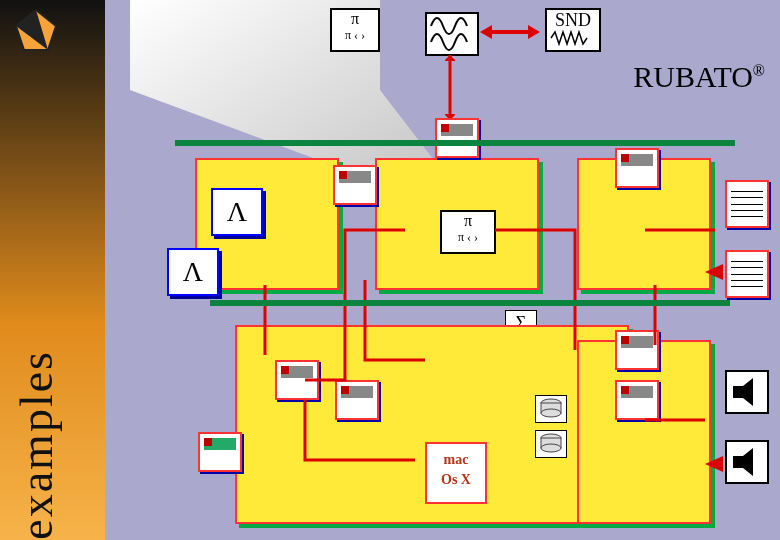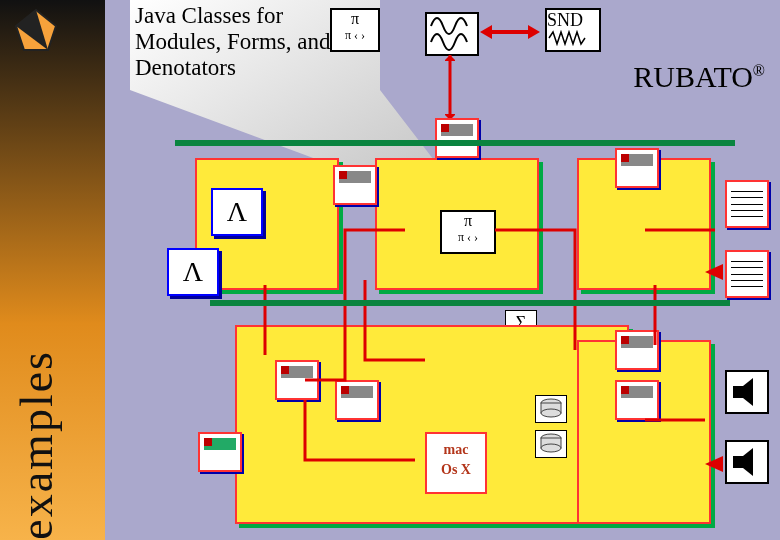--- a/index.html
+++ b/index.html
@@ -118,21 +118,21 @@
     text-align:center; font-size:16px; line-height:18px;
   }
   .pi-box .bot {
     text-align:center; font-size:12px; line-height:14px;
   }
   .snd-box {
     position:absolute;
     width:52px; height:40px;
     border:2px solid #000;
     background:#fff;
-    text-align:left;
+    text-align:center;
     font-size:18px;
     line-height:20px;
   }
   .coil {
     position:absolute;
     width:50px; height:40px;
     border:2px solid #000;
     background:#fff;
   }
   .coil svg { width:100%; height:100%; }
@@ -190,21 +190,20 @@
 
   <svg style="position:absolute;left:25px;top:0;width:350px;height:260px">
     <defs>
       <linearGradient id="g1" x1="0" y1="0" x2="1" y2="1">
         <stop offset="0" stop-color="#fff"></stop>
         <stop offset="1" stop-color="#bbb"></stop>
       </linearGradient>
     </defs>
     <polygon points="0,0 250,0 250,90 350,220 0,90" fill="url(#g1)"></polygon>
   </svg>
-  <div class="callout">Java Classes for Modules, Forms, and Denotators</div>
 
   <div class="rubato">
     <span>RUBATO</span><sup>®</sup>
   </div>
 
   <div class="pi-box" style="left:225px; top:8px;">
     <div class="top">π</div>
     <div class="bot">π ‹ ›</div>
   </div>
 
@@ -283,21 +282,21 @@
         <rect x="5" y="7" width="20" height="10" fill="#ddd" stroke="#444"></rect>
         <ellipse cx="15" cy="17" rx="10" ry="4" fill="#ddd" stroke="#444"></ellipse>
       </svg>
   </div>
 
   <div class="widget" style="left:170px; top:360px;"></div>
   <div class="widget" style="left:230px; top:380px;"></div>
   <div class="widget widget-green" style="left:93px; top:432px;"></div>
   <div class="widget" style="left:510px; top:380px;"></div>
 
-  <div class="mac-box" style="left:320px; top:432px;">
+  <div class="mac-box" style="left:320px; top:442px;">
     <div>mac</div>
     <div>Os X</div>
   </div>
 
   <div class="speak-icon" style="left:620px; top:370px;">
     <svg viewBox="0 0 40 40">
         <polygon points="6,14 16,14 26,6 26,34 16,26 6,26" fill="#000"></polygon>
       </svg>
   </div>
   <div class="speak-icon" style="left:620px; top:440px;">

